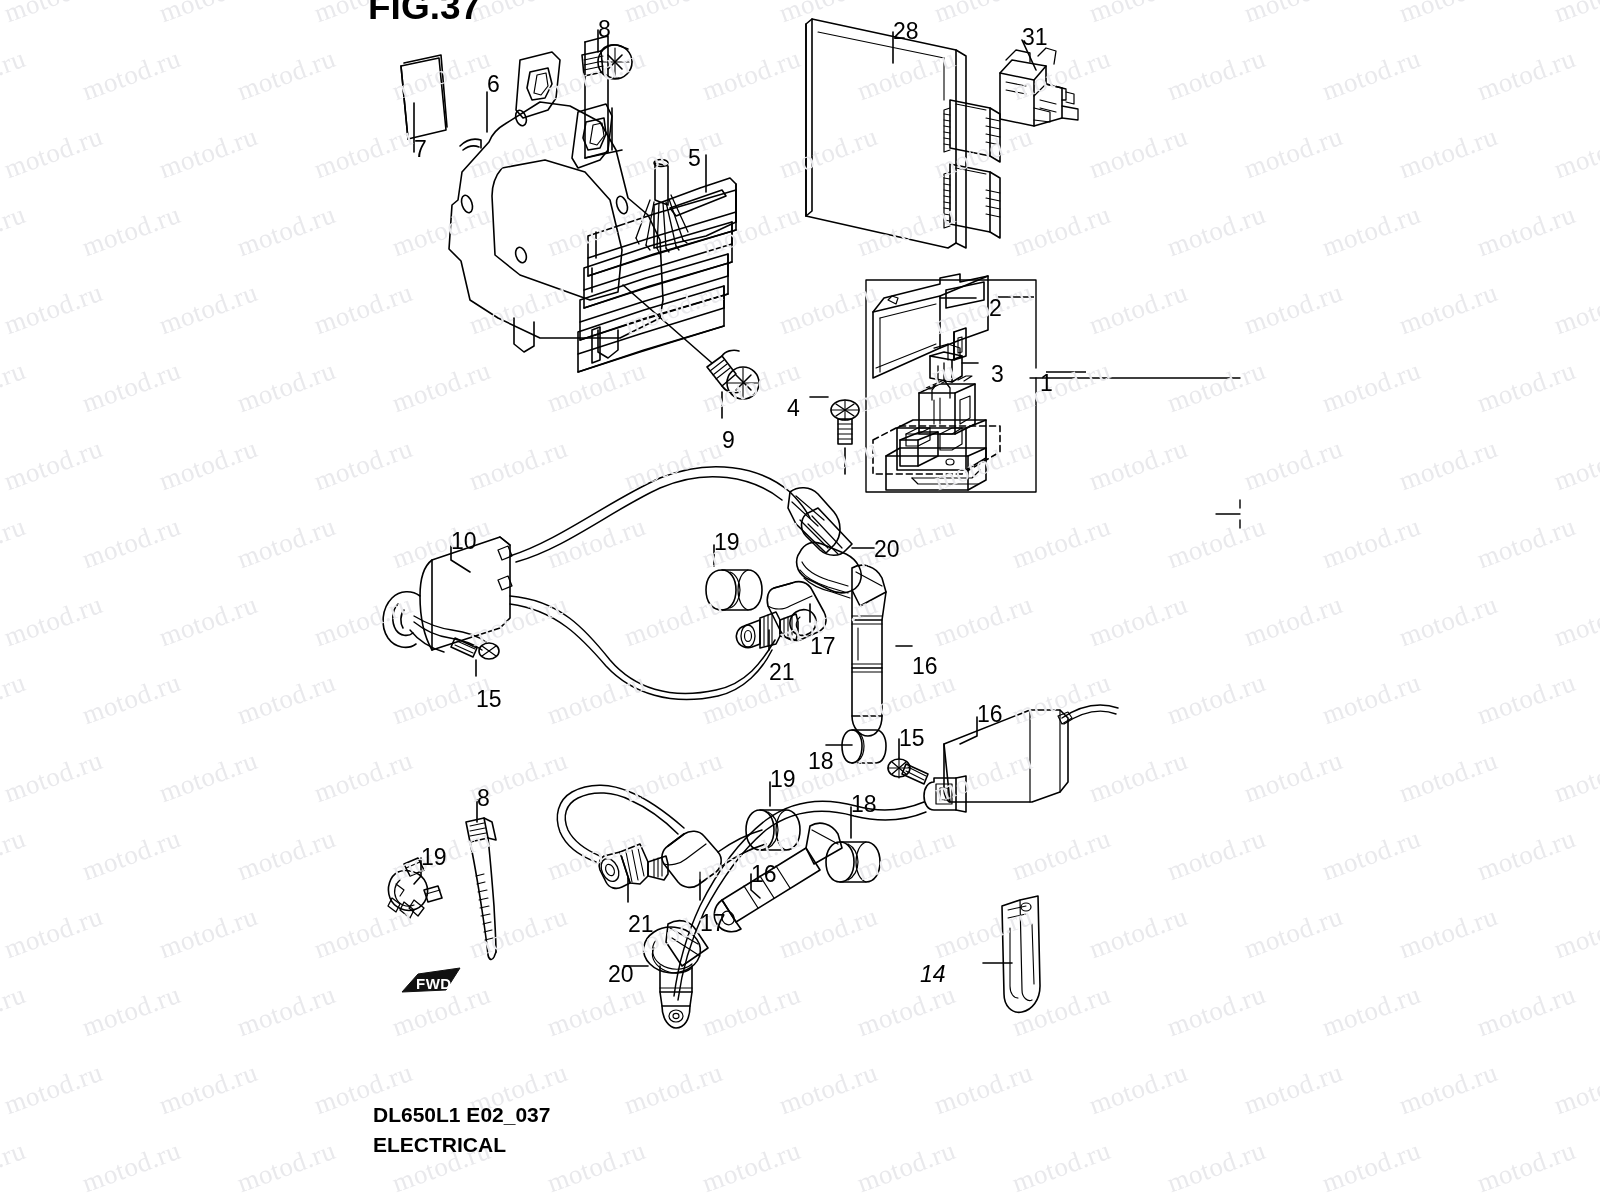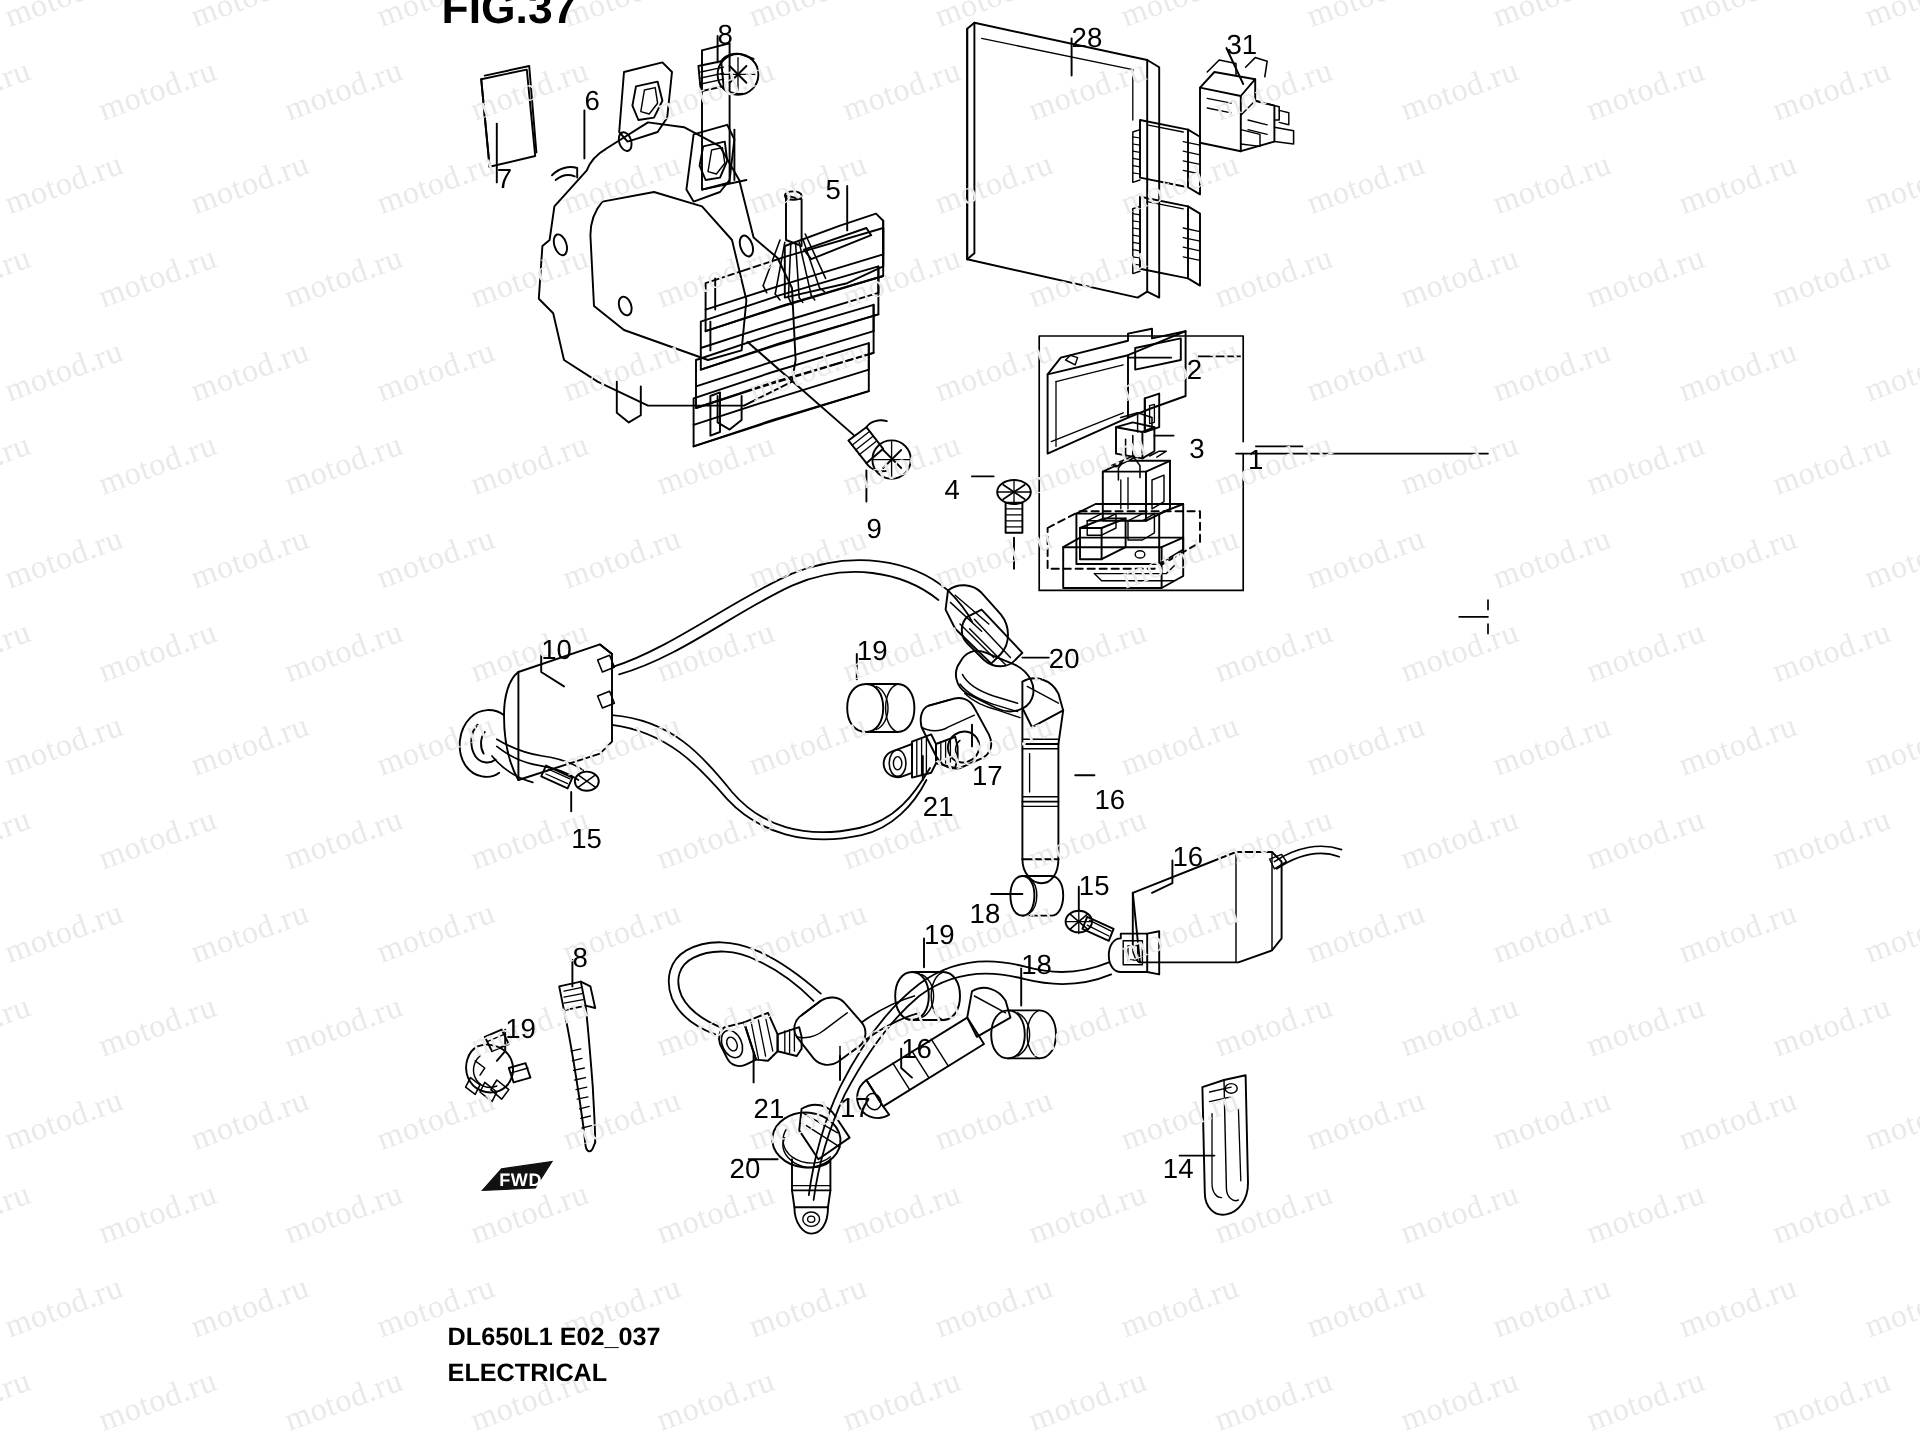--- a/index.html
+++ b/index.html
@@ -712,21 +712,21 @@
     <div class="lbl" style="left: 787px; top: 397px;">4</div>
     <div class="lbl" style="left: 688px; top: 147px;">5</div>
     <div class="lbl" style="left: 487px; top: 73px;">6</div>
     <div class="lbl" style="left: 414px; top: 138px;">7</div>
     <div class="lbl" style="left: 598px; top: 18px;">8</div>
     <div class="lbl" style="left: 722px; top: 429px;">9</div>
     <div class="lbl" style="left: 977px; top: 703px;">16</div>
     <div class="lbl" style="left: 451px; top: 530px;">10</div>
     <div class="lbl" style="left: 421px; top: 846px;">19</div>
     <div class="lbl" style="left: 477px; top: 787px;">8</div>
-    <div class="lbl" style="left: 969px; top: 963px;">14</div>
+    <div class="lbl" style="left: 920px; top: 963px; font-style: italic;">14</div>
     <div class="lbl" style="left: 476px; top: 688px;">15</div>
     <div class="lbl" style="left: 912px; top: 655px;">16</div>
     <div class="lbl" style="left: 810px; top: 635px;">17</div>
     <div class="lbl" style="left: 808px; top: 750px;">18</div>
     <div class="lbl" style="left: 714px; top: 531px;">19</div>
     <div class="lbl" style="left: 874px; top: 538px;">20</div>
     <div class="lbl" style="left: 769px; top: 661px;">21</div>
     <div class="lbl" style="left: 893px; top: 20px;">28</div>
     <div class="lbl" style="left: 1022px; top: 26px;">31</div>
     <div class="lbl" style="left: 899px; top: 727px;">15</div>

